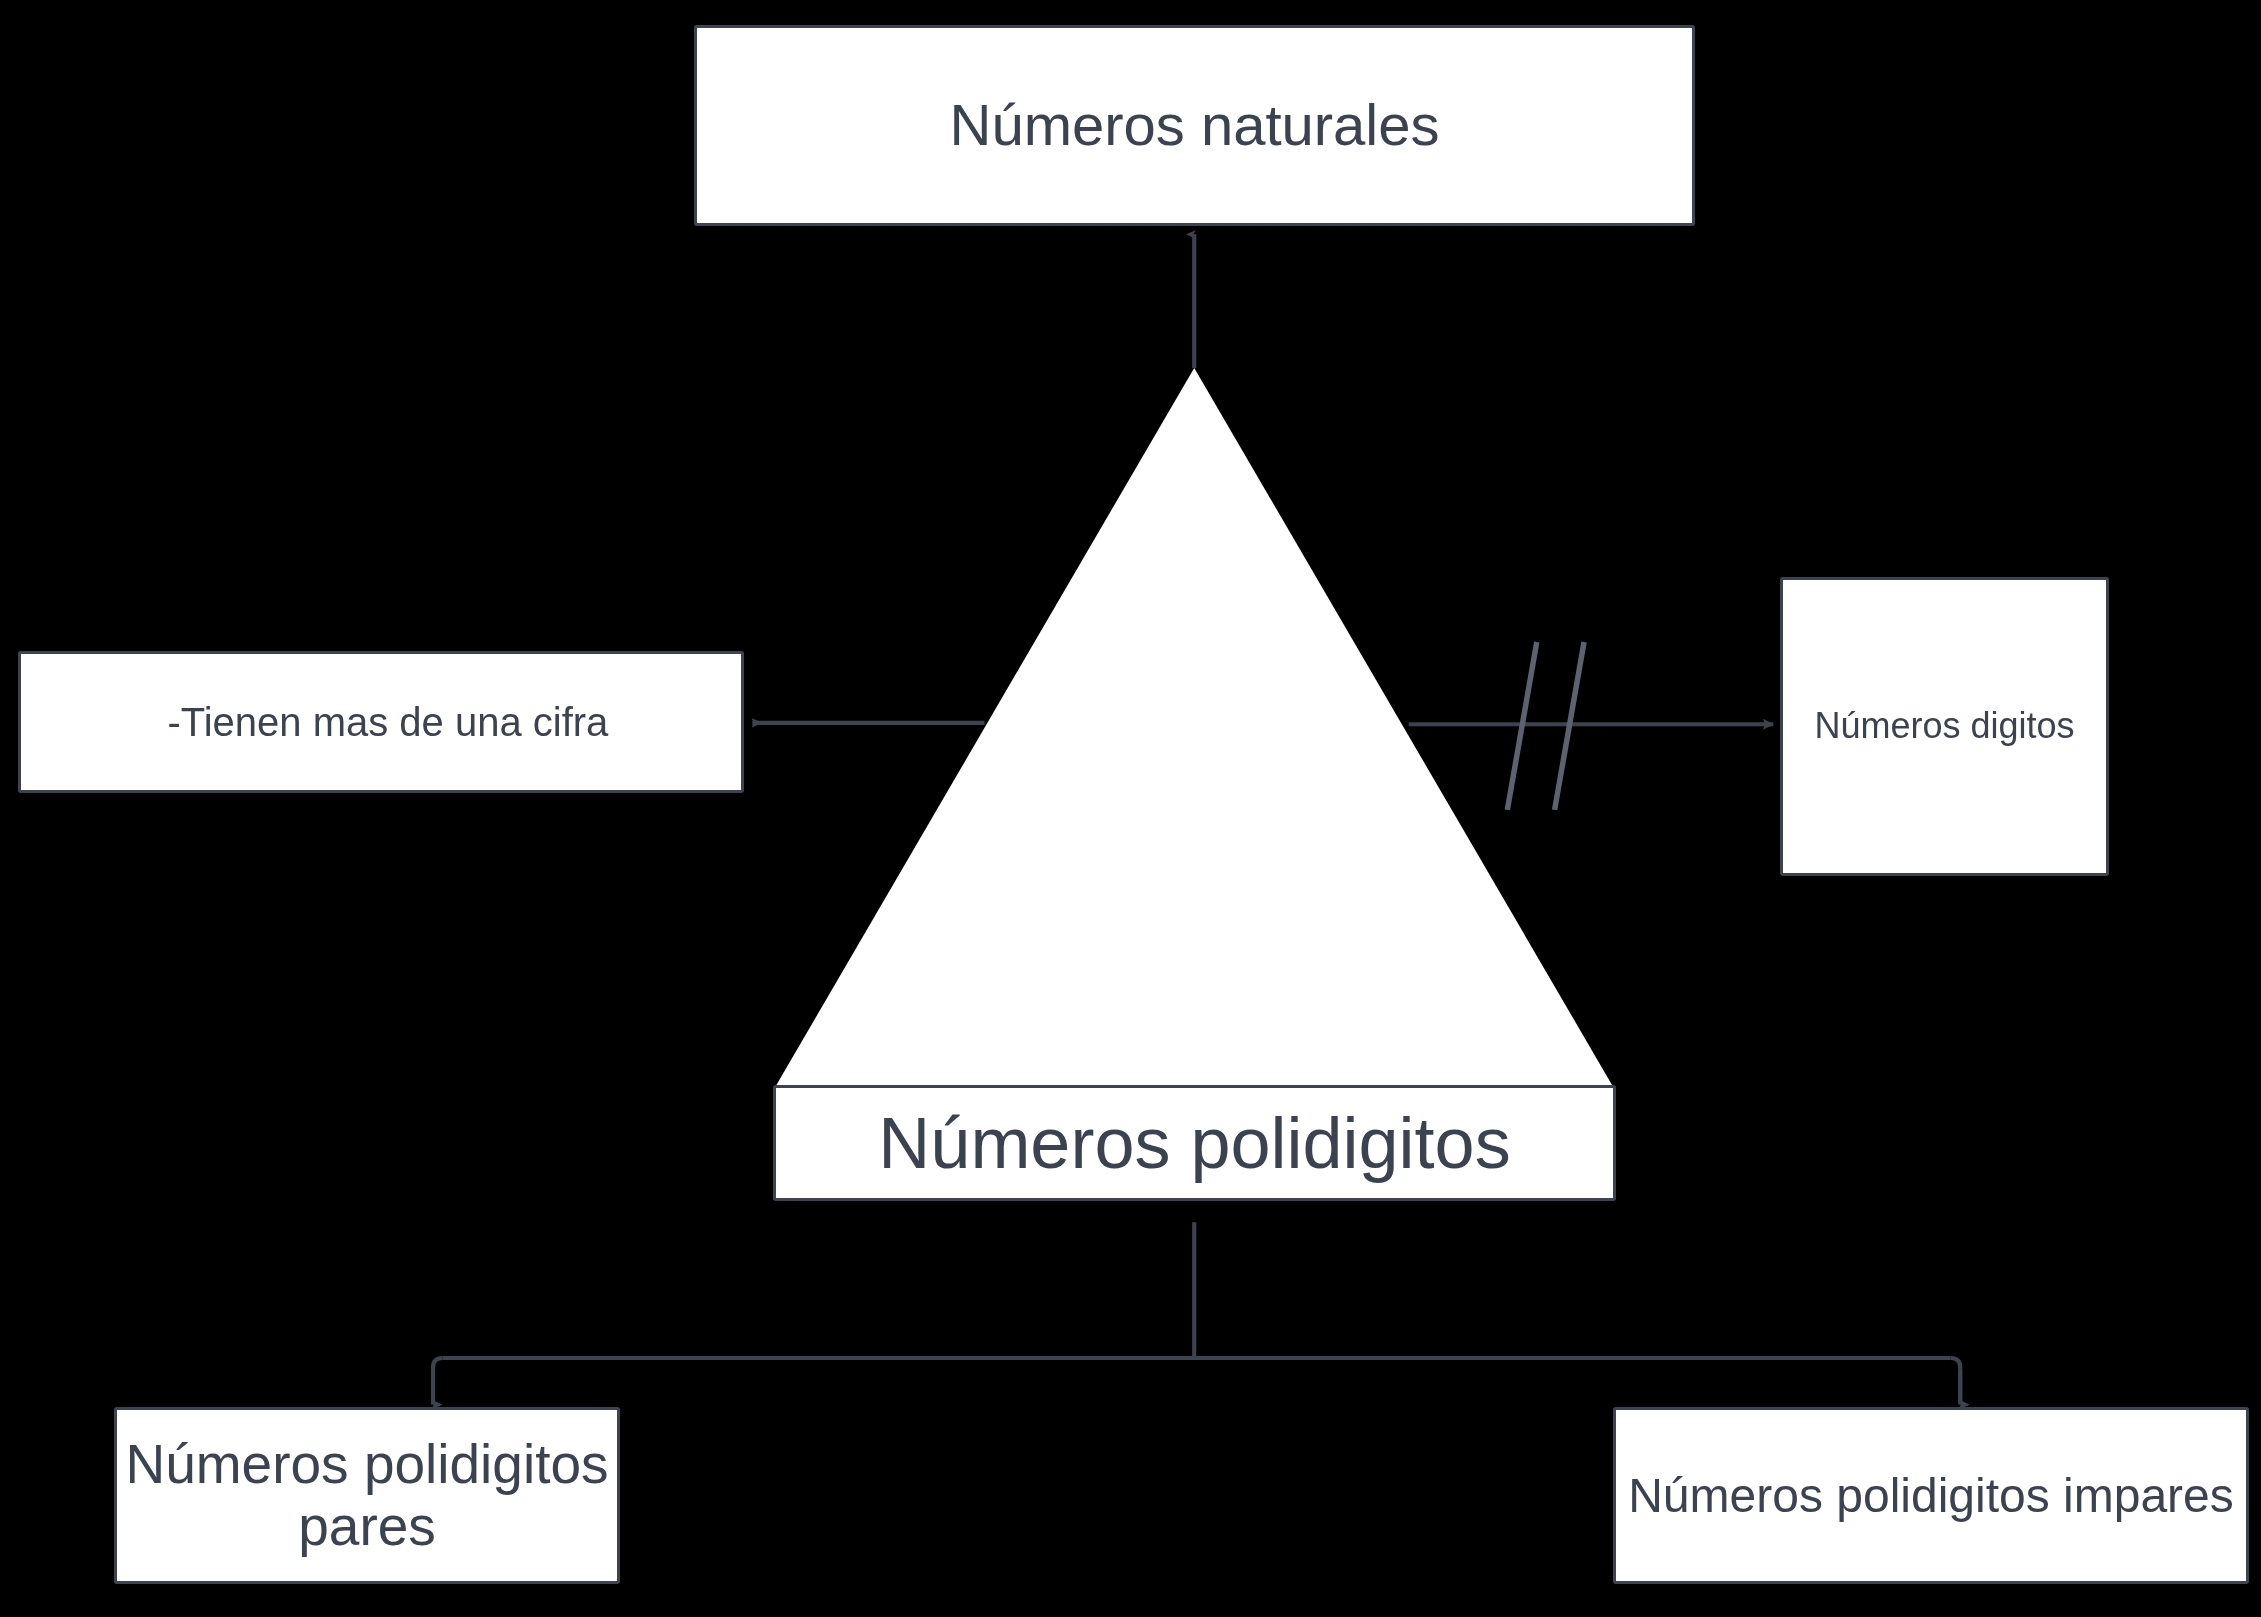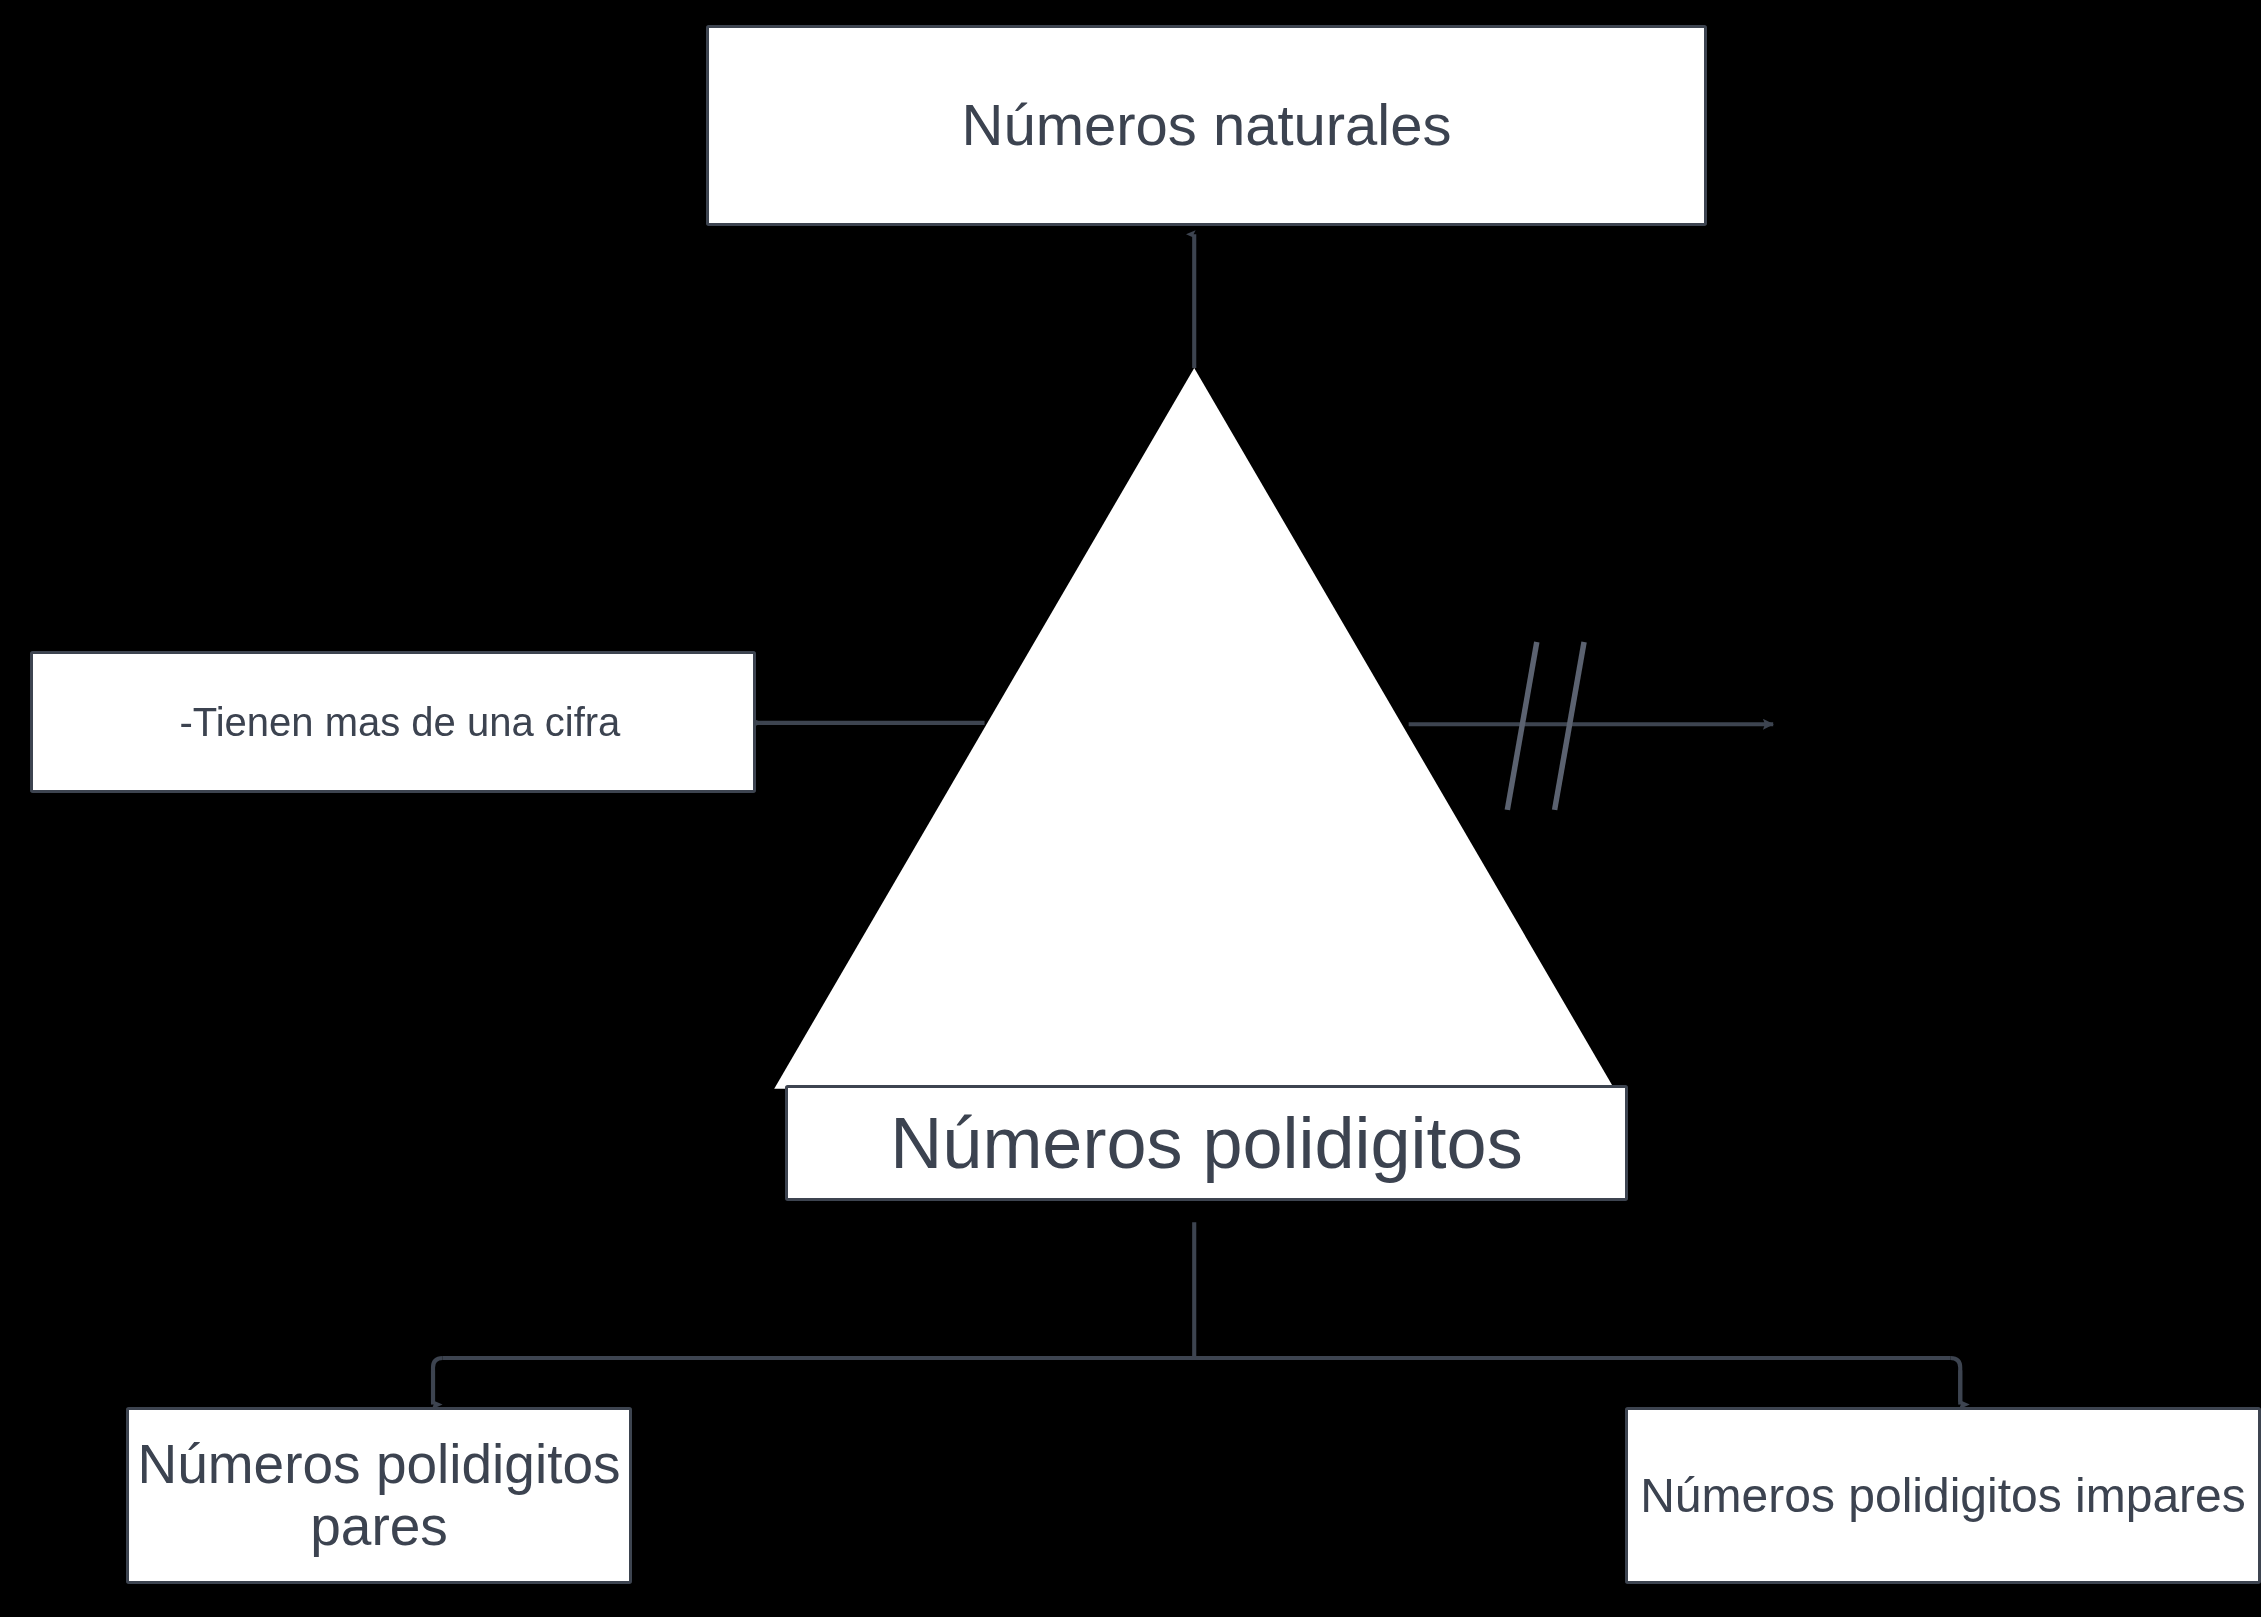--- a/index.html
+++ b/index.html
@@ -21,21 +21,20 @@
     border: 3.4px solid #3d4450;
     border-radius: 2.7px;
     box-sizing: border-box;
     display: flex;
     align-items: center;
     justify-content: center;
     color: #3c4350;
     line-height: 1.12;
     text-align: center;
     white-space: nowrap;
-    margin-left: 12px;
   }
   .node.wrap { white-space: normal; }
 
   
   #node-naturales {
     left: 694px; top: 25px; width: 1001px; height: 201px;
     font-size: 58px;
   }
   #node-cifra {
     left: 18px; top: 651px; width: 726px; height: 142px;
@@ -125,20 +124,23 @@
   </svg>
 
   <div class="node" id="node-naturales">
     <span class="label">Números naturales</span>
   </div>
 
   <div class="node" id="node-cifra">
     <span class="label">-Tienen mas de una cifra</span>
   </div>
 
+  <div class="node" id="node-digitos">
+    <span class="label">Números digitos</span>
+  </div>
 
   <div class="node" id="node-polidigitos">
     <span class="label">Números polidigitos</span>
   </div>
 
   <div class="node wrap" id="node-pares">
     <span class="label">Números polidigitos pares</span>
   </div>
 
   <div class="node wrap" id="node-impares">

